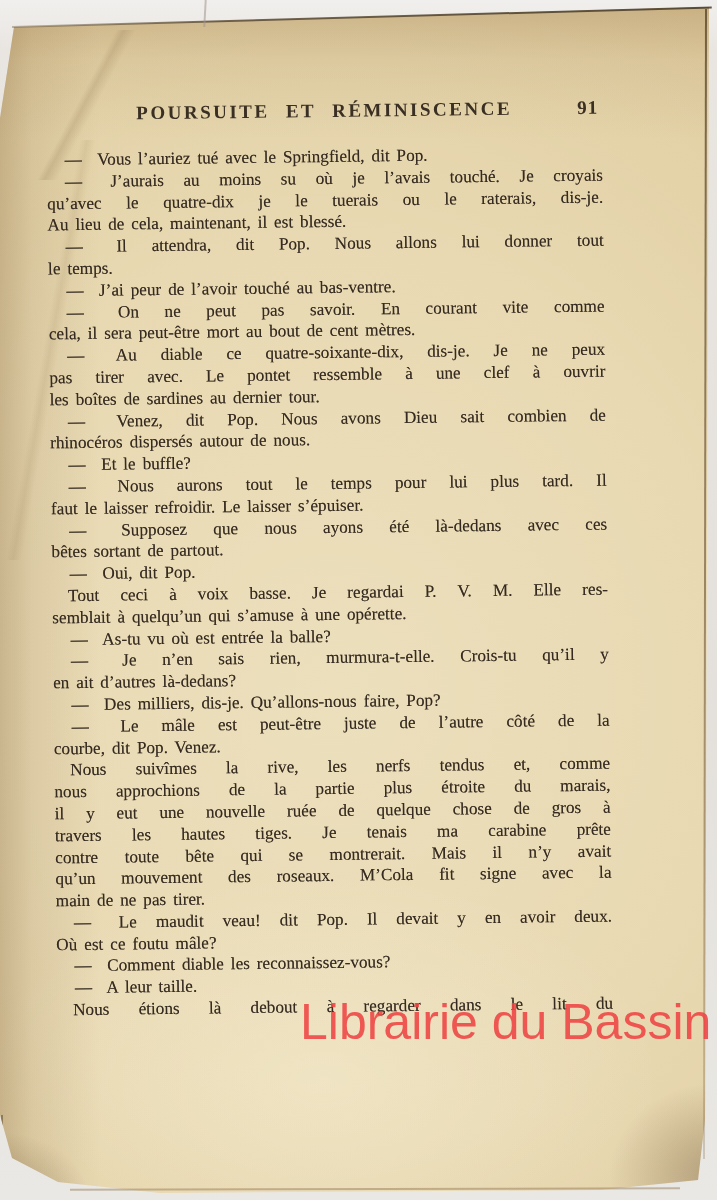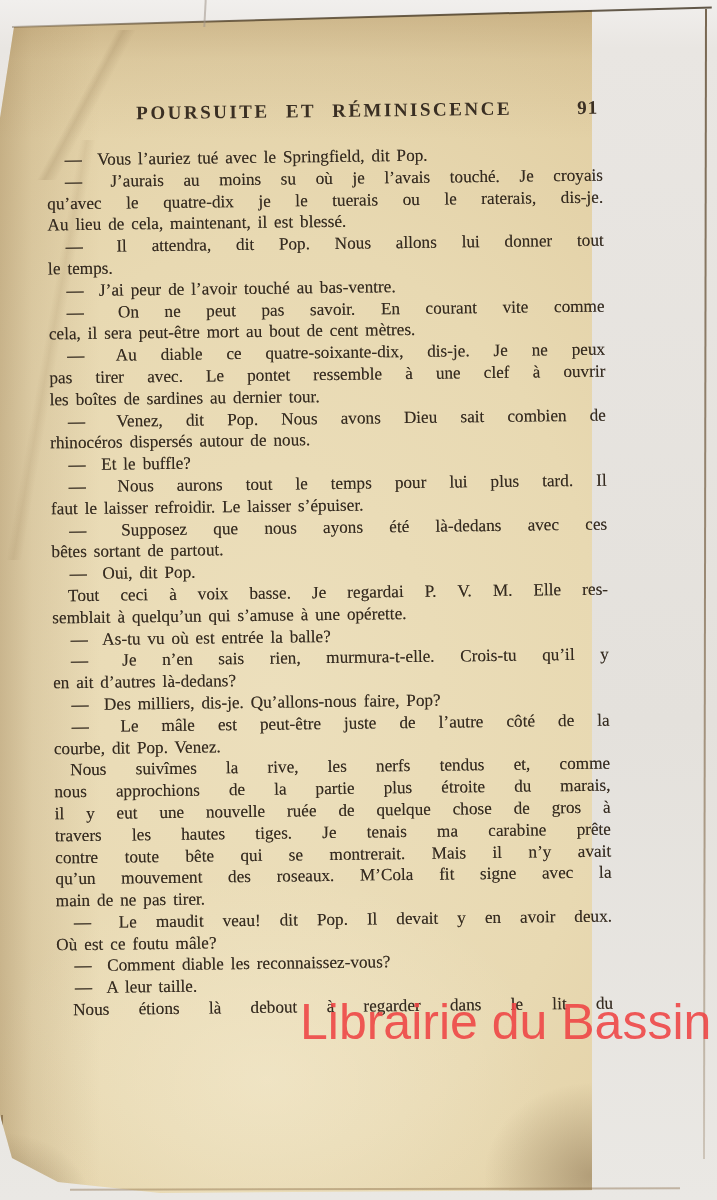--- a/index.html
+++ b/index.html
@@ -10,21 +10,21 @@
   }
   body {
     position: relative;
     background: linear-gradient(180deg, #f1efed 0%, #e9e6e2 4%, #e4e1dc 60%, #eae8e4 100%);
   }
 
   
   .page {
     position: absolute;
     left: 0; top: 0;
-    width: 592px; height: 1200px;
+    width: 717px; height: 1200px;
     clip-path: polygon(
       14px 27px, 709px 7px, 705px 1120px, 698px 1180px,
       600px 1190px, 160px 1193px, 58px 1182px, 12px 1158px,
       0px 1115px, 0px 118px
     );
     background:
       linear-gradient(90deg, rgba(128,95,52,.30) 0px, rgba(128,95,52,.13) 32px, rgba(128,95,52,0) 100px),
       linear-gradient(180deg, rgba(146,110,62,.33) 0px, rgba(146,110,62,.10) 60px, rgba(0,0,0,0) 140px),
       radial-gradient(150px 130px at 100% 98%, rgba(96,70,40,.38), rgba(96,70,40,0) 72%),
       radial-gradient(120px 90px at 0% 100%, rgba(85,62,36,.35), rgba(85,62,36,0) 75%),

